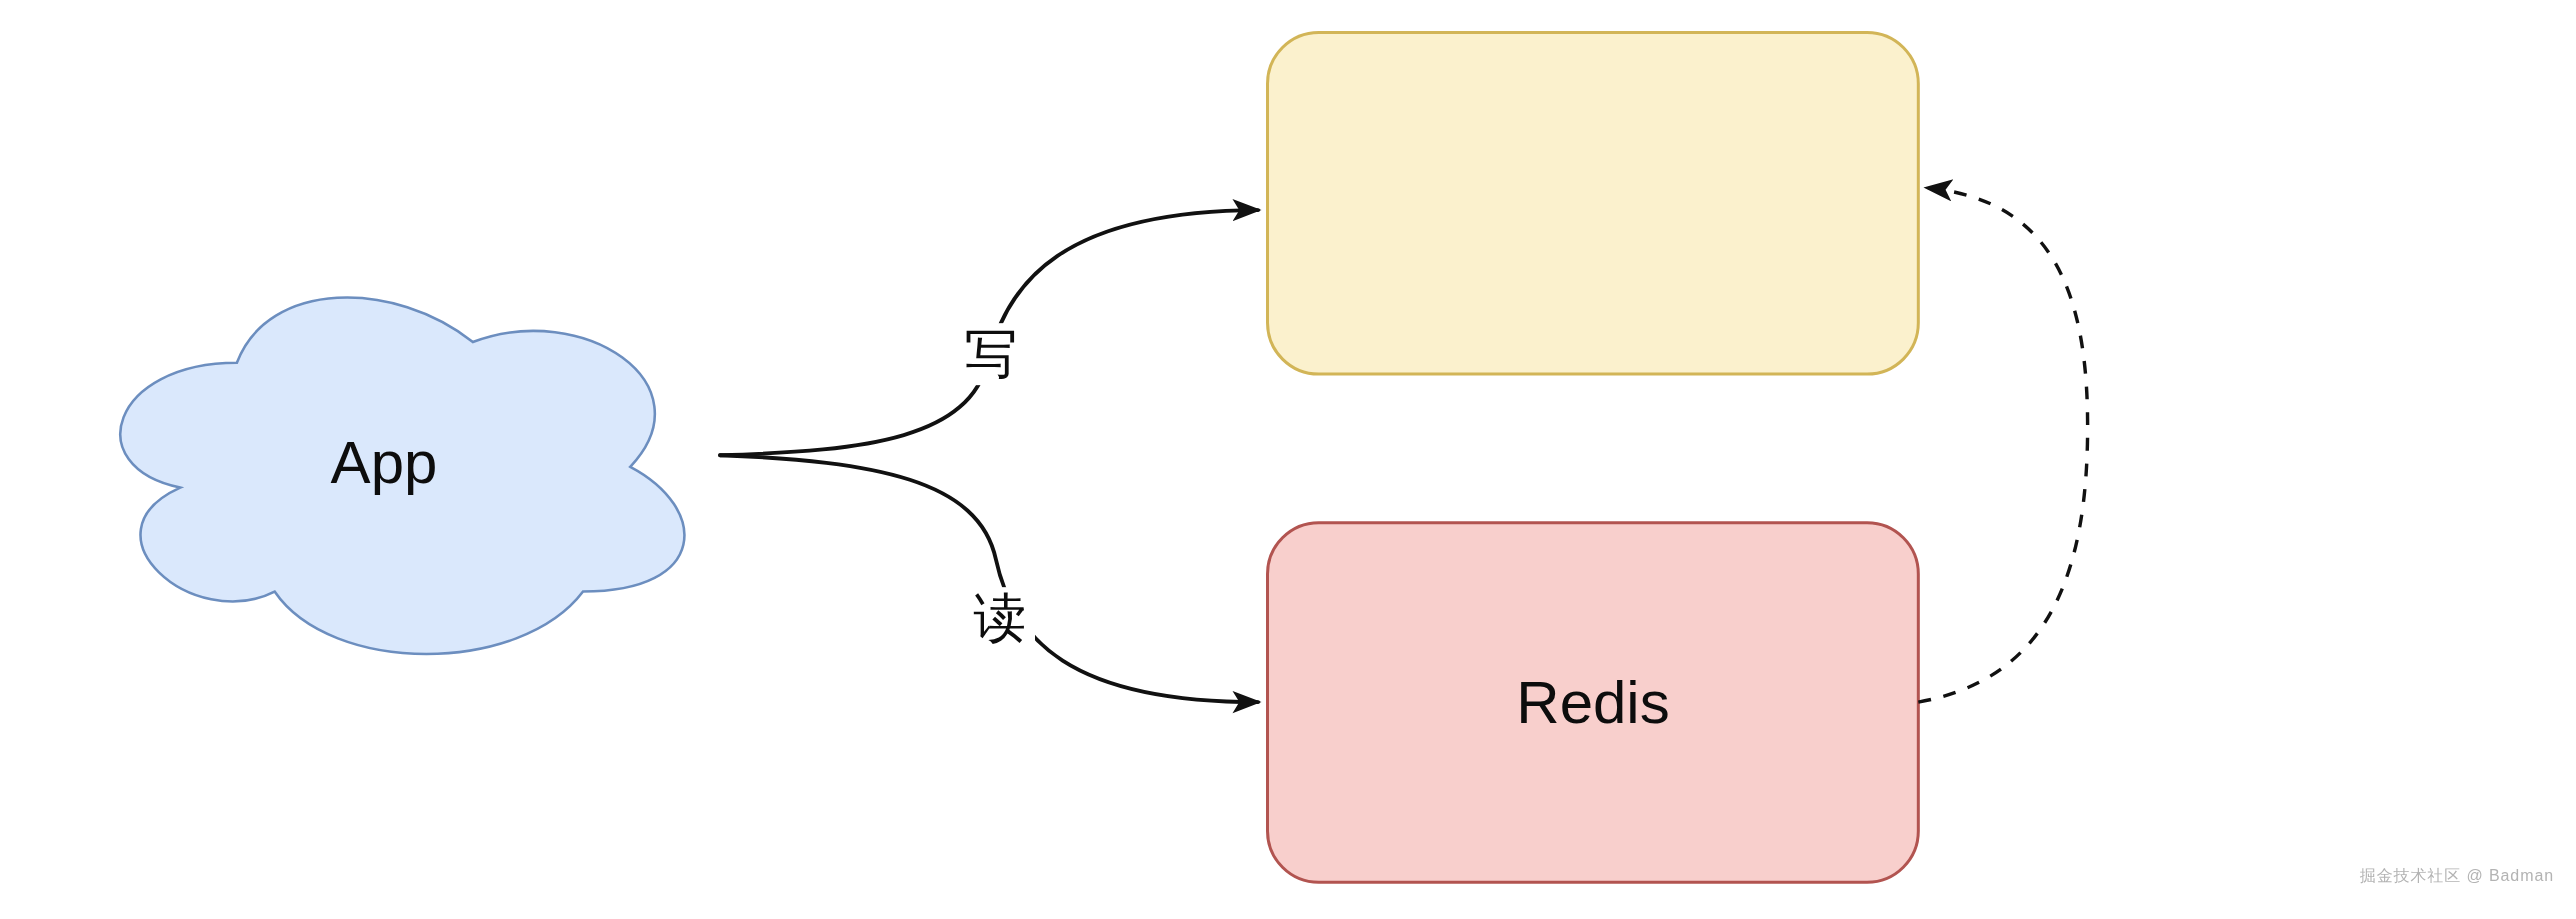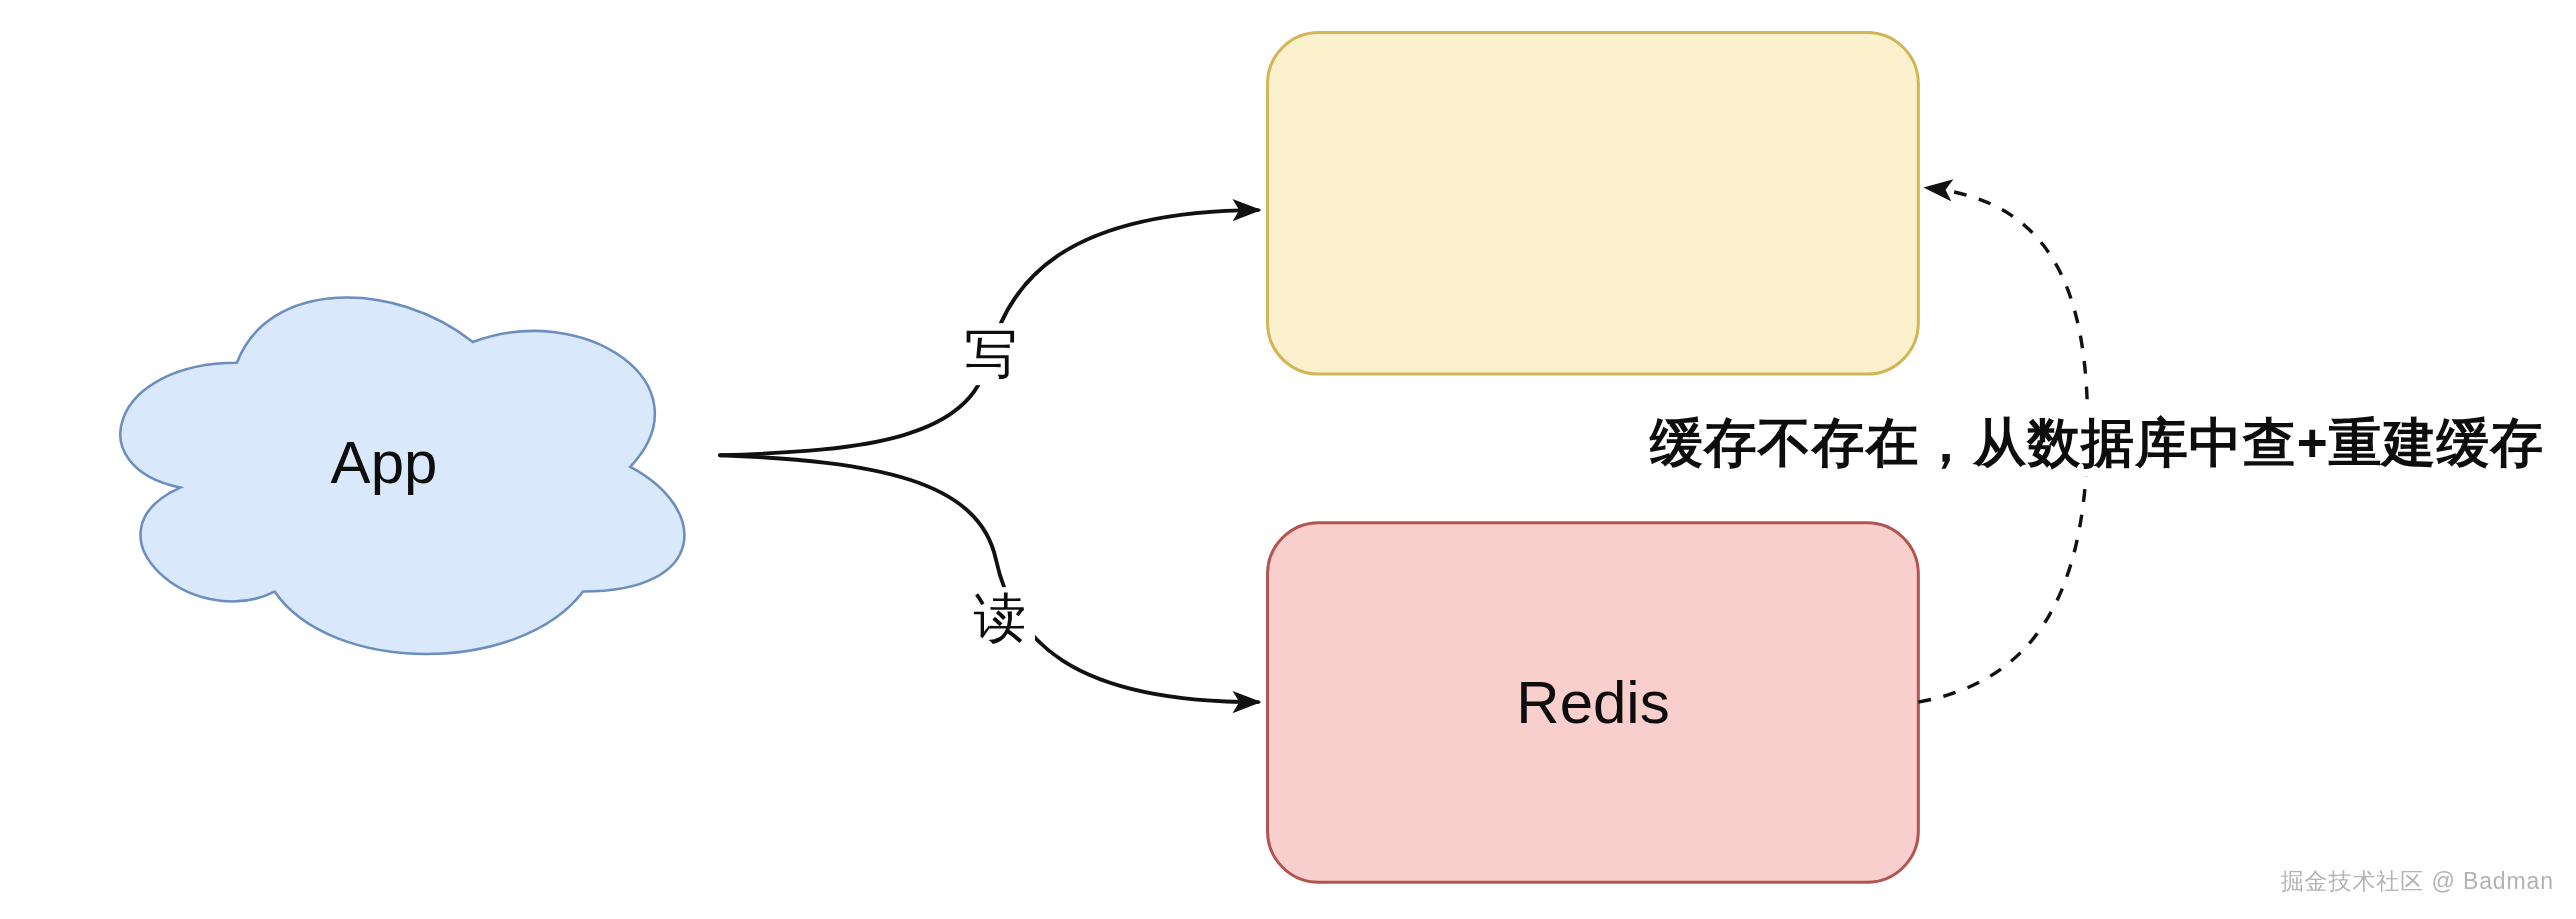--- a/index.html
+++ b/index.html
@@ -45,21 +45,21 @@
     font-size: 53px;
     font-weight: 600;
     background: #ffffff;
     padding: 3.4px 10.2px;
     letter-spacing: 0.9px;
   }
   .watermark {
     position: absolute;
     right: 22px;
     top: 866px;
-    font-size: 23px;
+    font-size: 16px;
     color: #b3b3b3;
     text-shadow: 0.9px 0.9px 0 #ffffff;
     letter-spacing: 0.9px;
     white-space: nowrap;
     margin-left: 20px;
   }
 </style>
 </head>
 <body>
 
@@ -95,18 +95,17 @@
 
   <div class="label node-label" style="left:384px; top:463px;text-align:center;">App</div>
 
 
   <div class="label node-label" style="left:1593px; top:703px;">Redis</div>
 
   <div class="label edge-label" style="left:991px; top:354px;">写</div>
 
   <div class="label edge-label" style="left:1000px; top:618px;">读</div>
 
-  <div class="label annotation-label" style="left:2097px; top:444px;">缓存不存在，从数据库中查+重建缓存</div>
 
   <div class="watermark">掘金技术社区 @ Badman</div>
 
 </div>
 
 
 </body></html>

